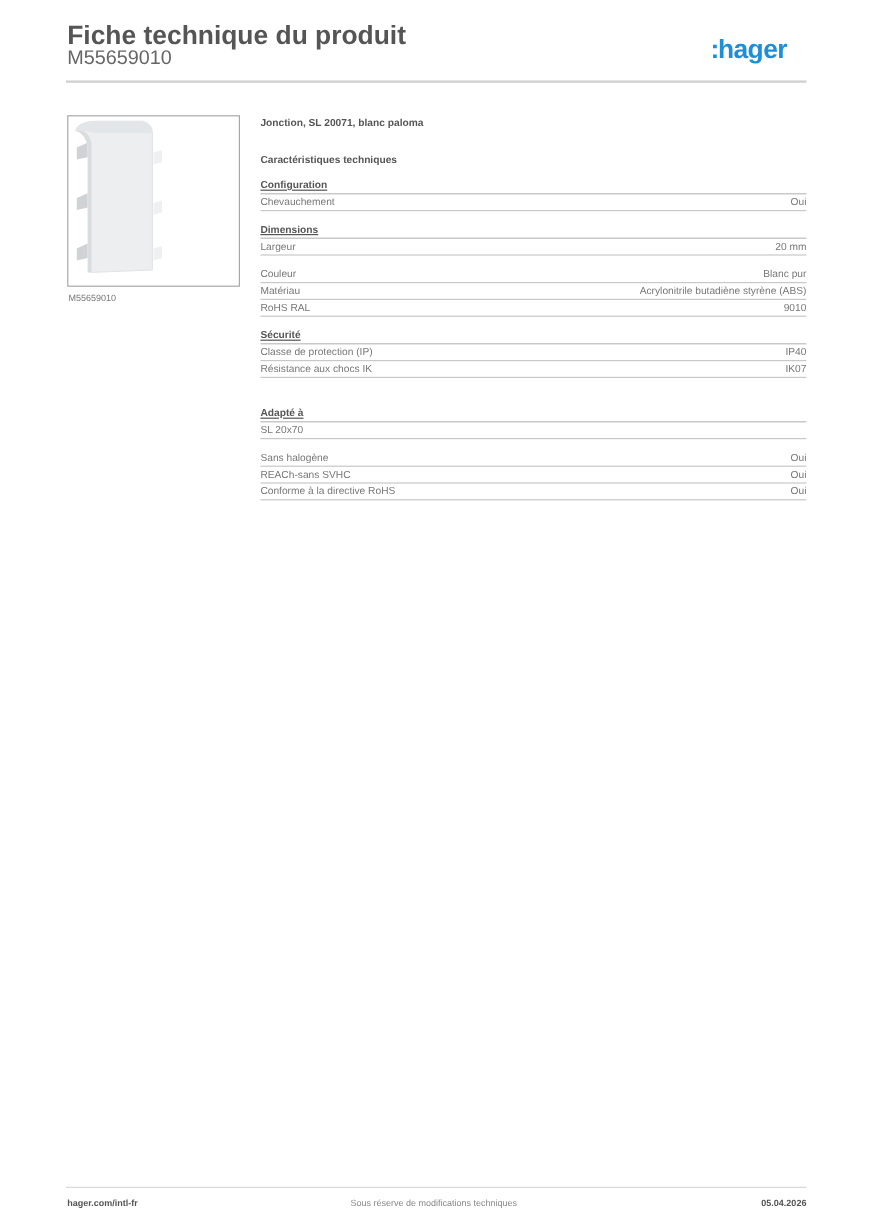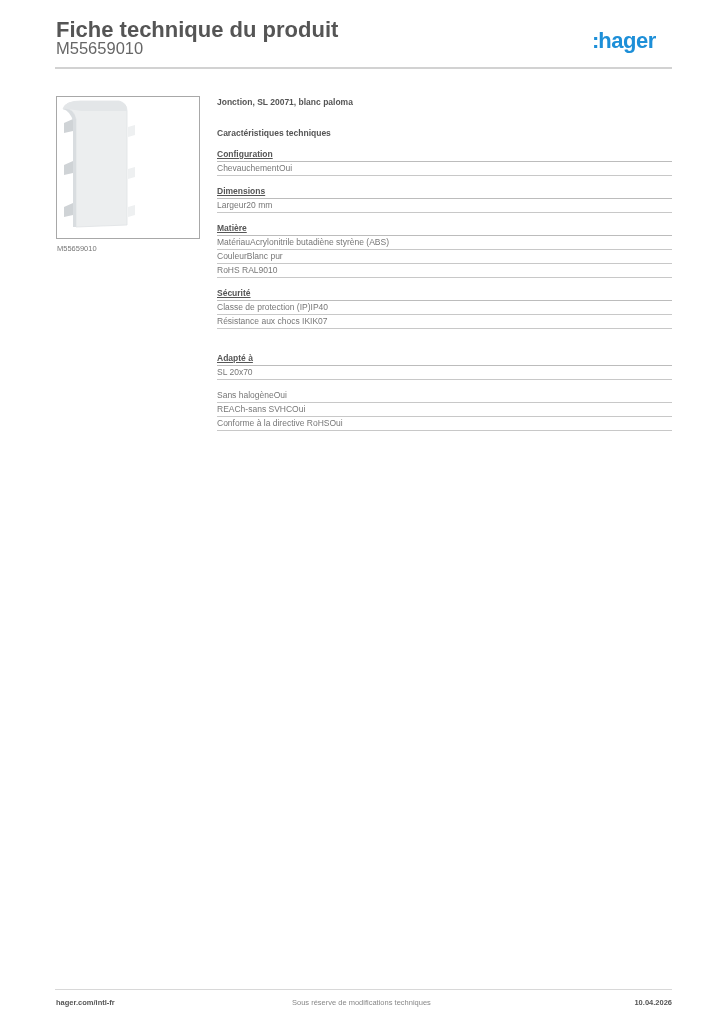--- a/index.html
+++ b/index.html
@@ -43,21 +43,21 @@
     font-size: 8.5px; font-weight: bold; color: #555555; margin-top: 19px;
     height: 12px; line-height: 12px;
   }
   .group { margin-top: 9px; }
   .group.gap-large { margin-top: 23px; }
   .group-title {
     font-size: 8.5px; font-weight: bold; color: #555555;
     height: 13px; line-height: 13px; border-bottom: 1.5px solid #bcbcbc; text-decoration: underline;
   }
   .row {
-    display: flex; align-items: center;
+    display: flex; justify-content: space-between; align-items: center;
     font-size: 8.5px; color: #777777; height: 13px; line-height: 13px;
     border-bottom: 1.5px solid #c8c8c8;
   }
   .row .val { text-align: right; }
   .footer-rule {
     position: absolute; left: 55px; top: 989px; width: 617px; height: 1px;
     background: #d8d8d8;
   }
   .footer-left {
     position: absolute; left: 56px; top: 998px; font-size: 7.5px;
@@ -117,28 +117,27 @@
 
   <div class="group">
     <div class="group-title">Dimensions</div>
     <div class="row">
       <span>Largeur</span>
       <span class="val">20 mm</span>
     </div>
   </div>
 
   <div class="group">
-    <div class="group-title">Matière</div>
+    <div class="row">
+      <span>Couleur</span>
+      <span class="val">Blanc pur</span>
+    </div>
     <div class="row">
       <span>Matériau</span>
       <span class="val">Acrylonitrile butadiène styrène (ABS)</span>
-    </div>
-    <div class="row">
-      <span>Couleur</span>
-      <span class="val">Blanc pur</span>
     </div>
     <div class="row">
       <span>RoHS RAL</span>
       <span class="val">9010</span>
     </div>
   </div>
 
   <div class="group">
     <div class="group-title">Sécurité</div>
     <div class="row">
@@ -171,13 +170,13 @@
     <div class="row">
       <span>Conforme à la directive RoHS</span>
       <span class="val">Oui</span>
     </div>
   </div>
 </div>
 
 <div class="footer-rule"></div>
 <div class="footer-left">hager.com/intl-fr</div>
 <div class="footer-center">Sous réserve de modifications techniques</div>
-<div class="footer-right">10.04.2026</div>
+<div class="footer-right">05.04.2026</div>
 
 </body></html>

